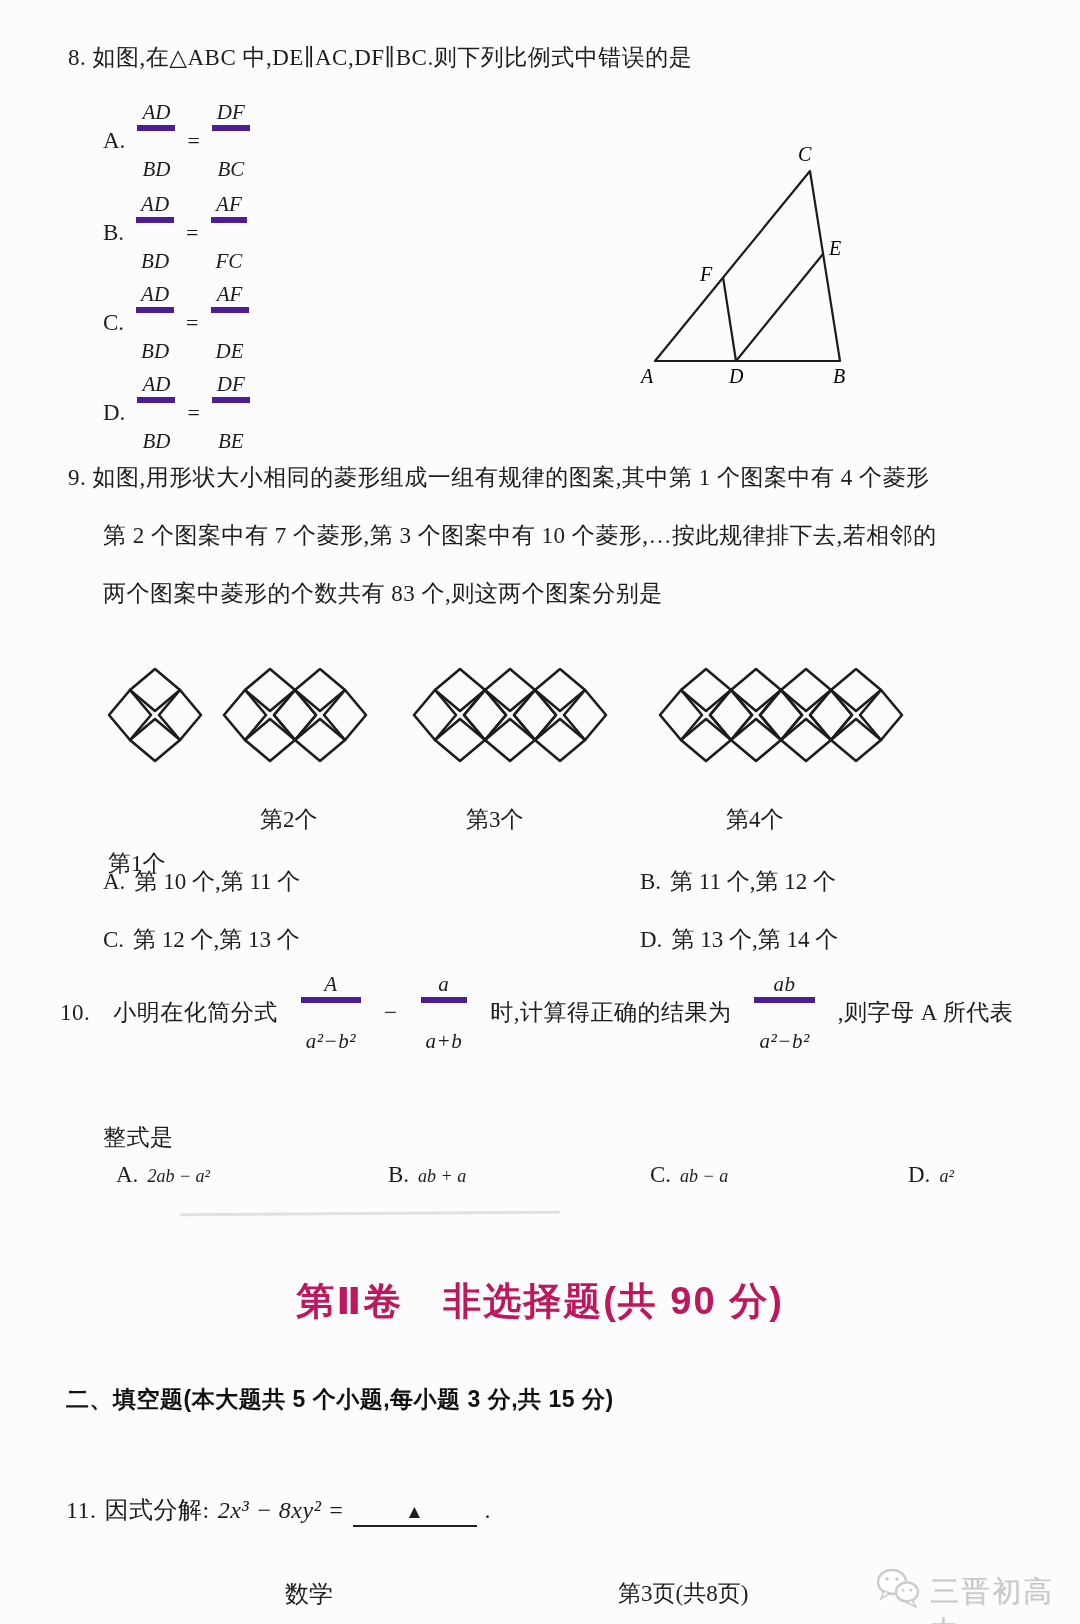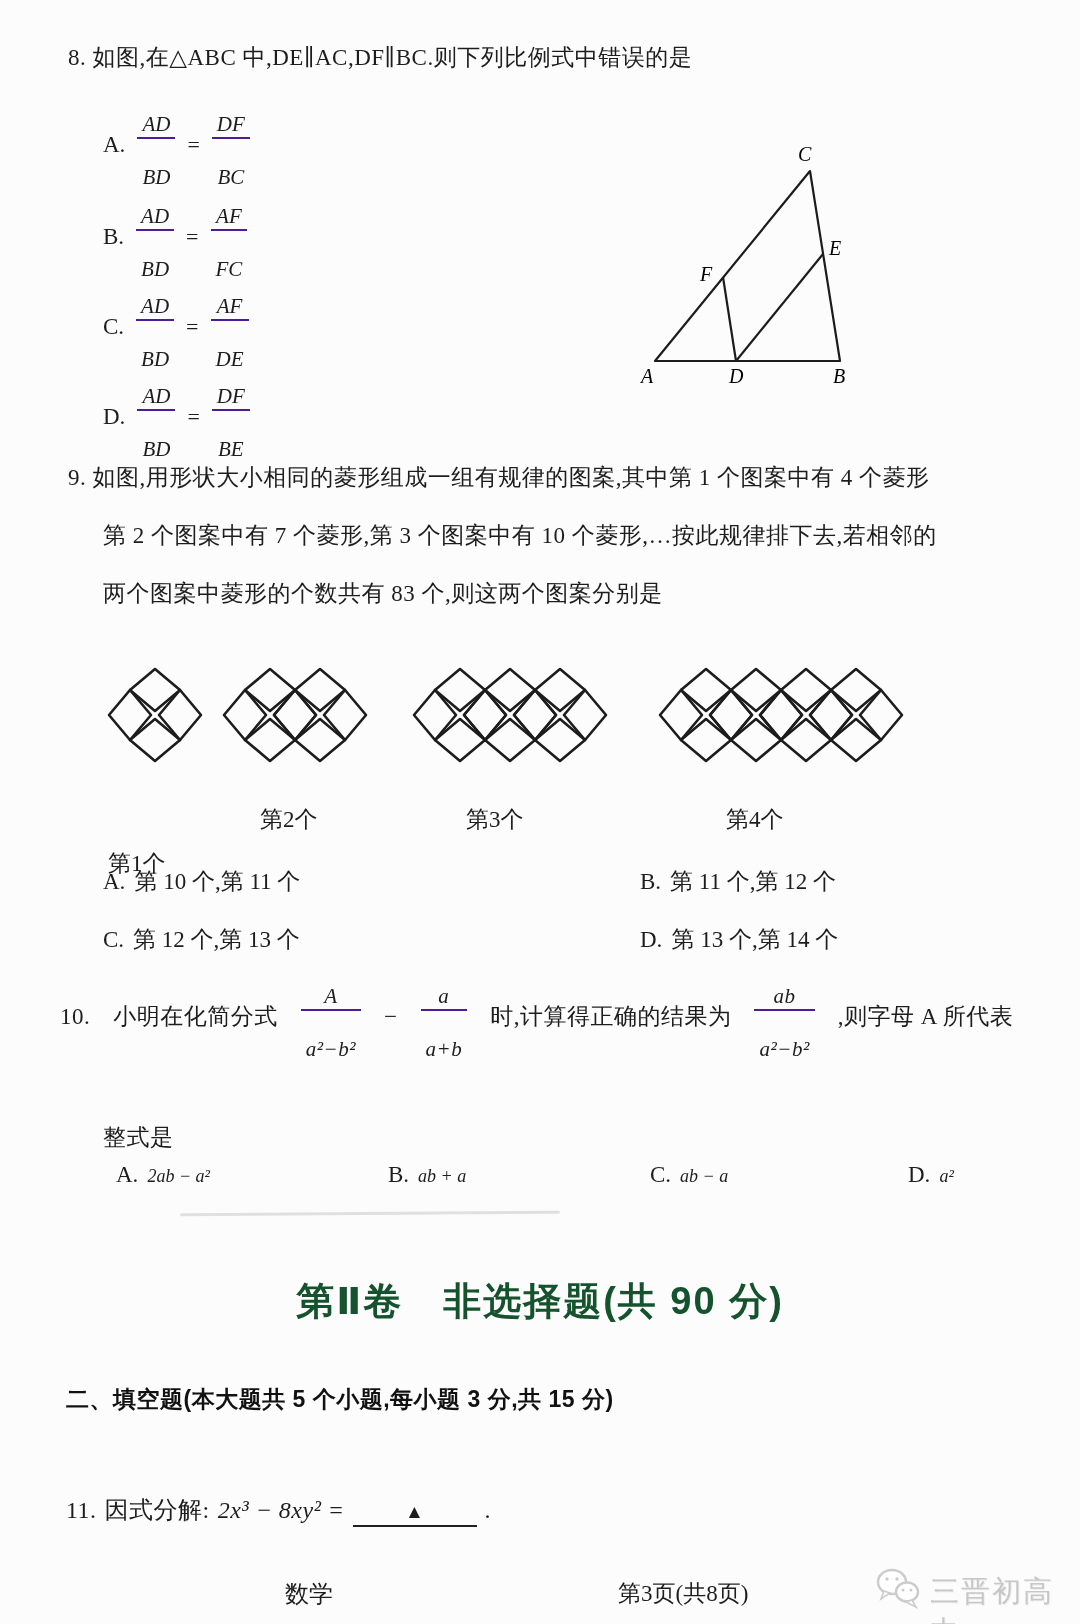--- a/index.html
+++ b/index.html
@@ -7,34 +7,34 @@
     width:1080px;height:1624px;position:relative;overflow:hidden;
     background:#fcfcfc;color:#1d1d1d;
     font-family:"Liberation Serif","DejaVu Serif",serif;
   }
   .abs{position:absolute;}
   .nowrap{white-space:nowrap;}
   .body-text{font-size:23px;letter-spacing:0.5px;}
   .math{font-style:italic;font-family:"Liberation Serif","DejaVu Serif",serif;}
   
   .frac{display:inline-block;text-align:center;vertical-align:middle;line-height:1.15;}
-  .frac .num{display:block;padding:0 5px 1px 5px;border-bottom:2px solid #4c1d95;margin-top:12px;}
+  .frac .num{display:block;padding:0 5px 1px 5px;border-bottom:6px solid #4c1d95;}
   .frac .den{display:block;padding:1px 5px 0 5px;margin-top:25px;}
   .q8-opt{display:flex;align-items:center;gap:12px;position:absolute;left:103px;}
   .q8-opt .letter{font-size:23px;}
   .q8-opt .frac{font-size:21px;font-style:italic;}
   .q8-opt .eq{font-size:22px;}
   .q10-row{display:flex;align-items:center;gap:23px;position:absolute;left:60px;top:972px;white-space:nowrap;}
   .q10-row .frac{font-size:21px;font-style:italic;}
   .opt-inline{display:flex;gap:9px;align-items:baseline;position:absolute;font-size:23px;}
   .opt-inline .mtxt{font-style:italic;font-size:18px;}
   .sec-heading{
     left:0;width:1080px;top:1276px;text-align:center;
     font-family:"Liberation Sans","DejaVu Sans",sans-serif;
-    font-weight:bold;font-size:38px;letter-spacing:2px;color:#14532d;
+    font-weight:bold;font-size:38px;letter-spacing:2px;color:#be185d;
   }
   .fill-heading{
     left:66px;top:1384px;
     font-family:"Liberation Sans","DejaVu Sans",sans-serif;
     font-weight:bold;font-size:23px;color:#111;letter-spacing:0.5px;
   }
   .blank-line{
     display:inline-block;min-width:112px;text-align:center;
     border-bottom:2px solid #222;padding:0 6px 1px 6px;font-size:19px;line-height:1.2;
   }

